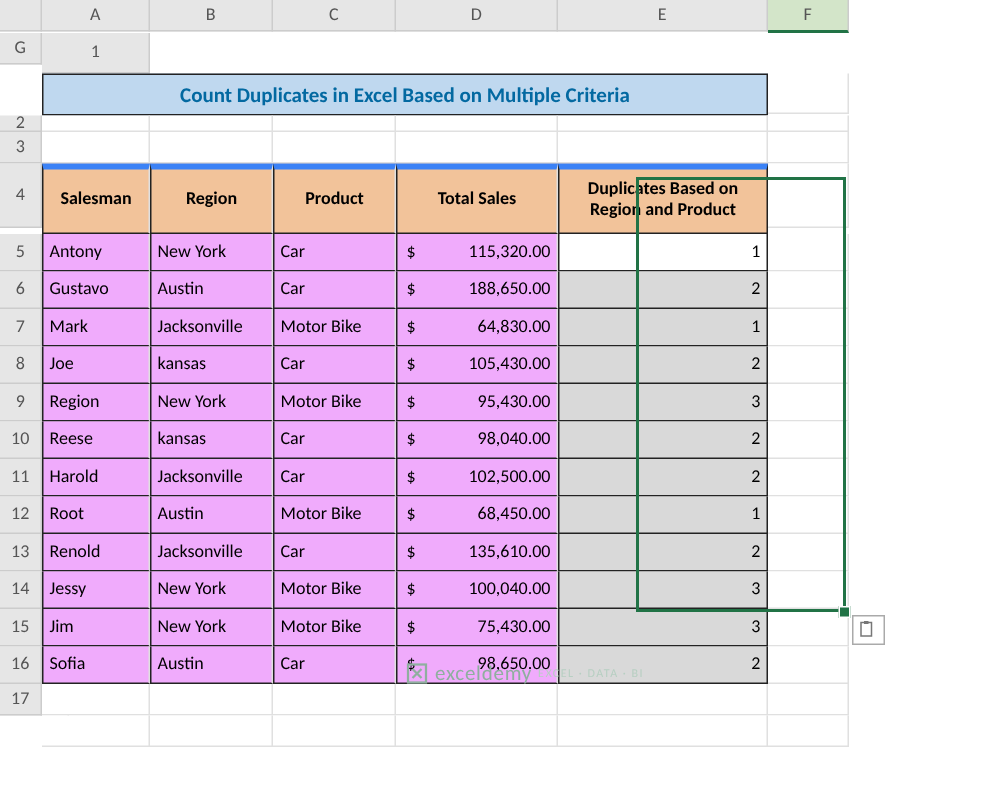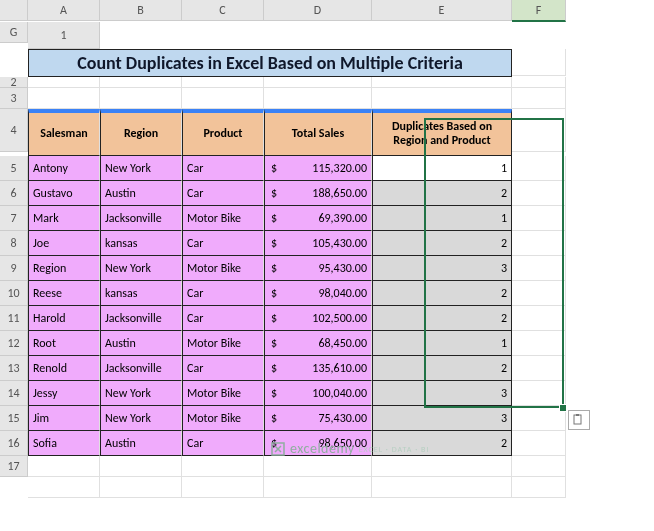--- a/index.html
+++ b/index.html
@@ -47,22 +47,22 @@
   .r18 { height: 20px; }
   .rhead-r1 { height:26px; }
   .rhead-r2 { height:10px; }
   .rhead-r3 { height:20px; }
   .rhead-r4 { height:42px; }
   .rhead-r17 { height:20px; }
   .rhead-r18 { height:20px;margin-left:45px; }
   .title {
     background: #bfd8ef;
     font-weight: bold;
-    font-size: 18px;
-    color: #0f172a;
+    font-size: 14px;
+    color: #0369a1;
     justify-content: center;
     border: 1px solid #222;
     grid-column: 2 / 7;
   }
   .th {
     background: #f2c39a;
     font-weight: bold;
     justify-content: center;
     text-align: center;
     border-top:4px solid #3b82f6;
@@ -176,21 +176,21 @@
       <span class="amt">188,650.00</span>
     </div>
     <div class="cell td dup last">2</div>
     <div class="cell"></div>
     <div class="rowhead " style="height: 24px;">7</div>
     <div class="cell td">Mark</div>
     <div class="cell td">Jacksonville</div>
     <div class="cell td">Motor Bike</div>
     <div class="cell td sales">
       <span class="cur">$</span>
-      <span class="amt">69,390.00</span>
+      <span class="amt">64,830.00</span>
     </div>
     <div class="cell td dup last">1</div>
     <div class="cell"></div>
     <div class="rowhead " style="height: 24px;">8</div>
     <div class="cell td">Joe</div>
     <div class="cell td">kansas</div>
     <div class="cell td">Car</div>
     <div class="cell td sales">
       <span class="cur">$</span>
       <span class="amt">105,430.00</span>

